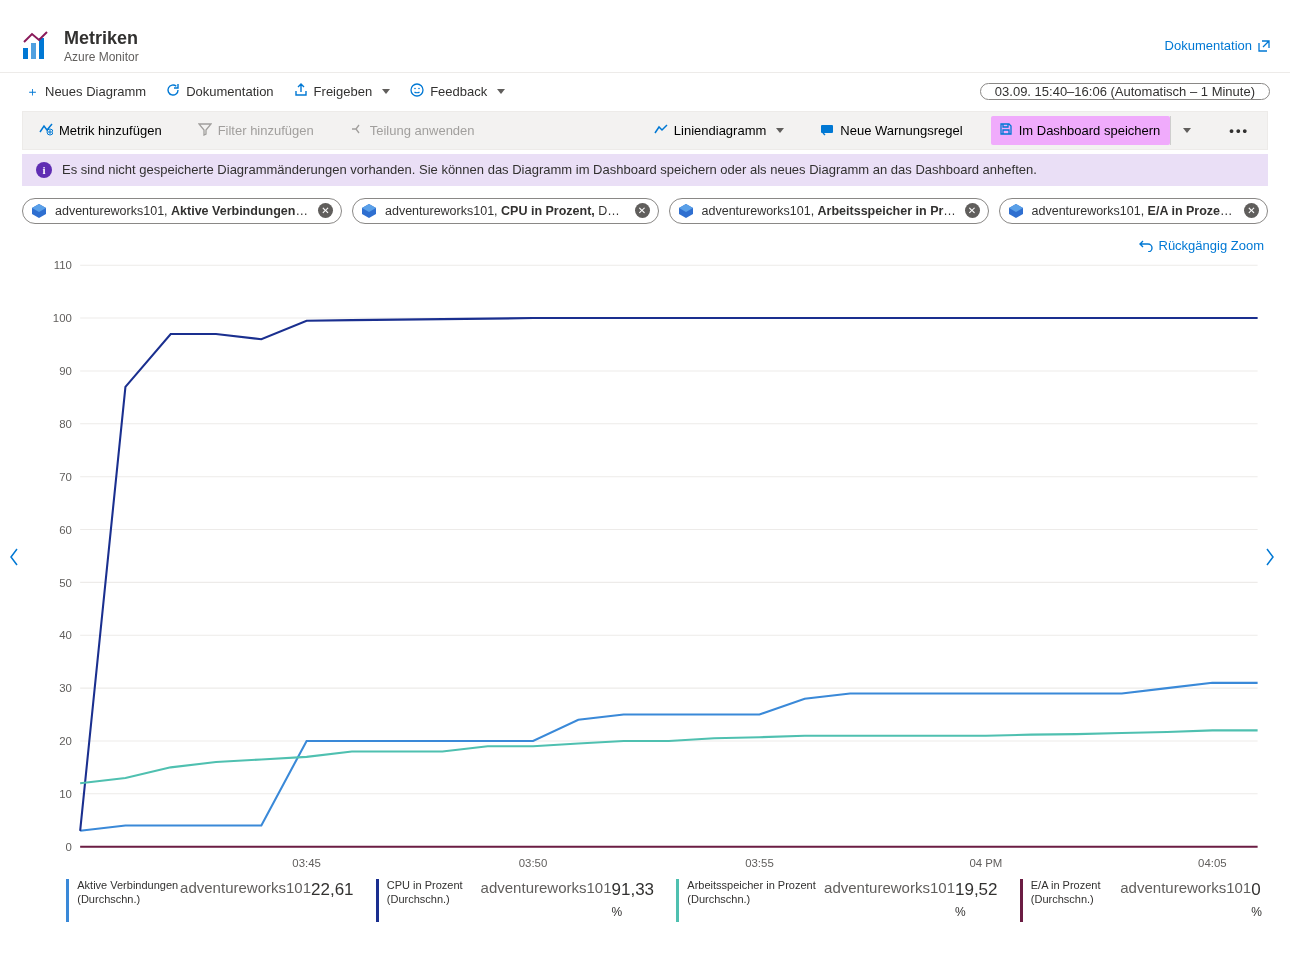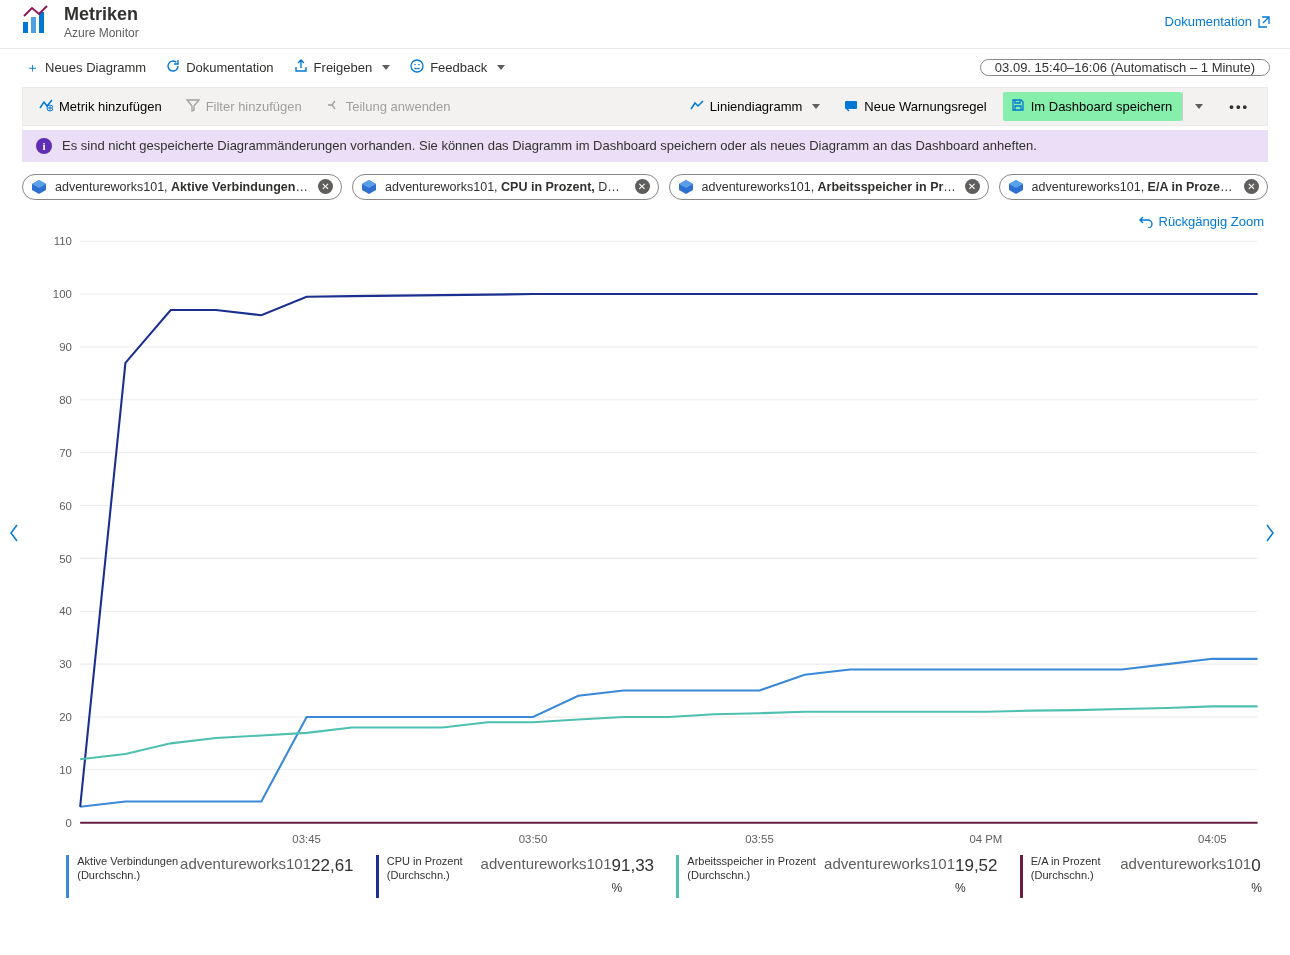--- a/index.html
+++ b/index.html
@@ -5,21 +5,22 @@
   * { box-sizing: border-box; }
   body {
     margin: 0;
     font-family: "Segoe UI", -apple-system, sans-serif;
     font-size: 13px;
     color: #323130;
     background: #ffffff;
   }
   .header {
     display: flex;
-    padding: 4px 20px 8px 20px;
+    align-items: center;
+    padding: 28px 20px 8px 20px;
     border-bottom: 1px solid #edebe9;
   }
   .header-icon {
     width: 32px; height: 32px;
     margin-right: 12px;
   }
   .header-titles { flex: 0 0 auto; }
   .header-title { font-size: 18px; font-weight: 600; margin: 0; line-height: 1.2; }
   .header-subtitle { font-size: 12px; color: #605e5c; margin: 0; }
   .header-spacer { flex: 1; }
@@ -73,39 +74,39 @@
     padding: 14px 0 10px 8px;
   }
   .chart-title { font-size: 16px; font-weight: 600; }
   .pencil-icon { color: #0078d4; cursor: pointer; }
   .secondary-toolbar {
     display: flex;
     align-items: center;
     background: #f3f2f1;
     border: 1px solid #edebe9;
     padding: 4px 8px;
-    gap: 8px;
+    gap: 20px;
   }
   .st-btn {
     display: inline-flex;
     align-items: center;
     gap: 6px;
     padding: 6px 8px;
     font-size: 13px;
     cursor: pointer;
     border-radius: 2px;
     border: none;
     background: transparent;
   }
   .st-btn .icc { color: #0078d4; }
   .st-btn.muted { color: #a19f9d; }
   .st-btn.muted .icc { color: #a19f9d; }
   .st-spacer { flex: 1; }
   .st-btn.highlight {
-    background: #86efac;
+    background: #f0abfc;
   }
   .split-btn {
     display: inline-flex;
     align-items: stretch;
   }
   .split-btn .chev-box {
     display: flex; align-items: center; padding: 0 8px;
     border-left: 1px solid rgba(0,0,0,0.15);
   }
   .more-btn {

